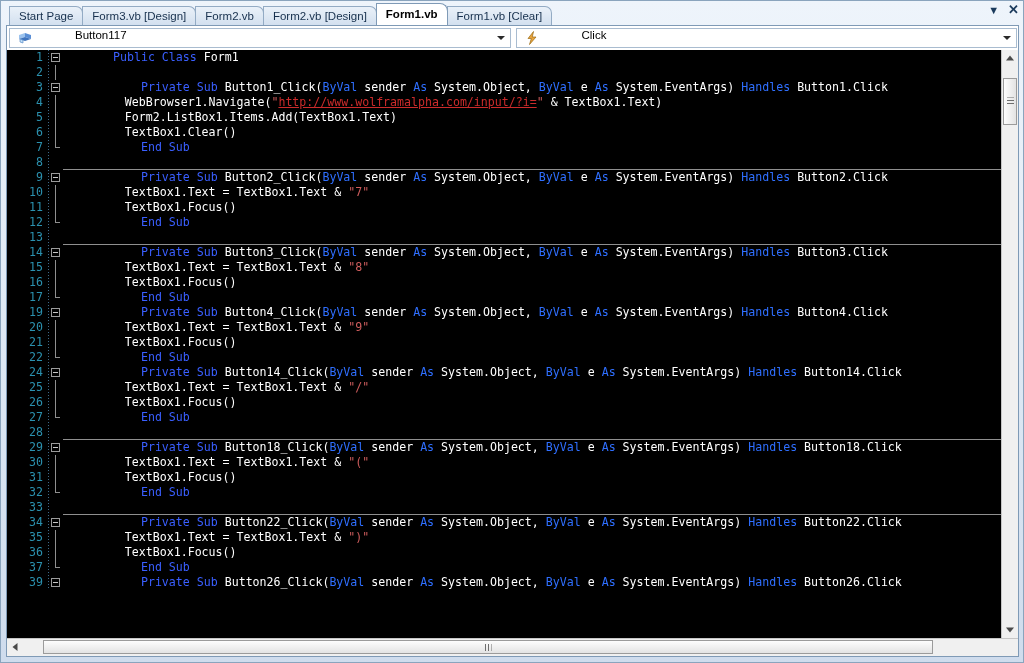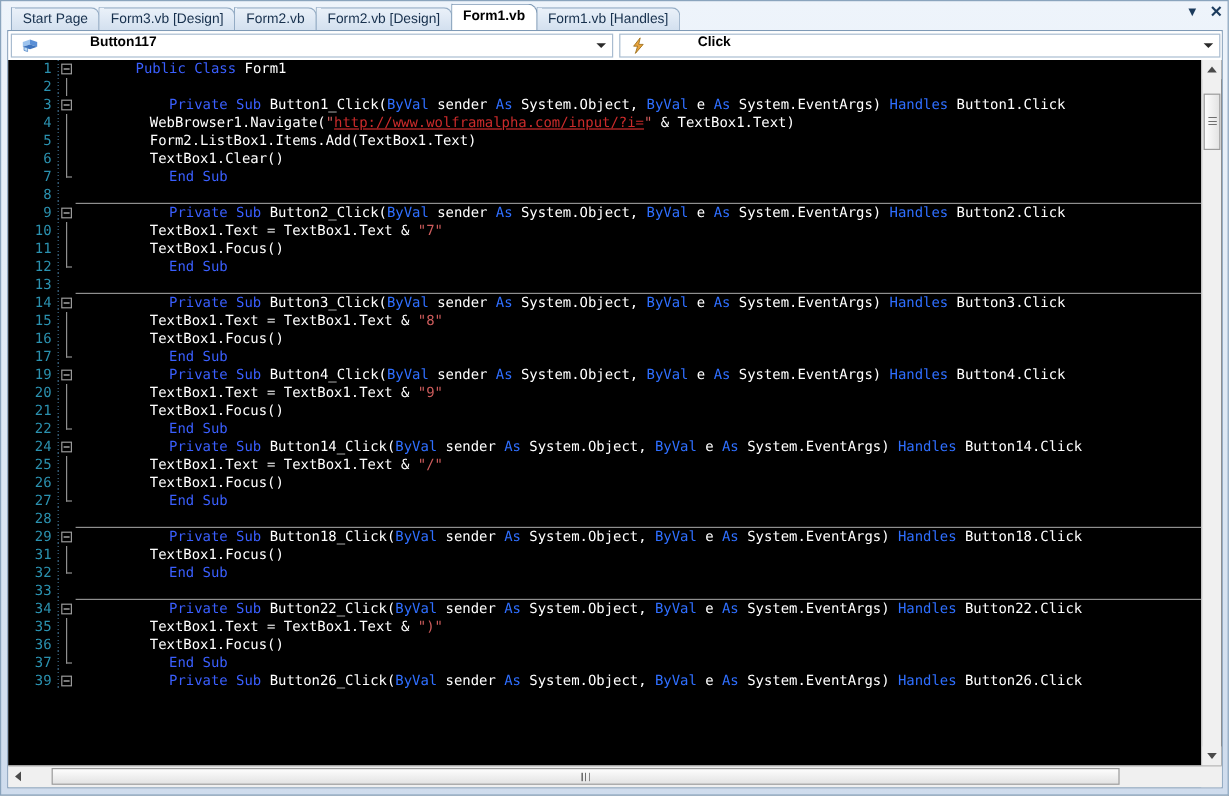--- a/index.html
+++ b/index.html
@@ -40,21 +40,21 @@
     display:flex;flex-direction:column;
   }
   
   .combobar{display:flex;height:24px;background:#ffffff;flex:0 0 auto;}
   .combo{
     position:relative;flex:1 1 0;margin:2px 1px 2px 2px;
     border:1px solid #a9bcd0;background:#fff;
     display:flex;align-items:center;box-sizing:border-box;height:20px;
   }
   .combo .ico{width:18px;margin-left:6px;display:flex;align-items:center;justify-content:center;}
-  .combo .txt{font-size:11.5px;color:#000;margin-left:3px;white-space:nowrap;font-weight:bold;}
+  .combo .txt{font-size:11.5px;color:#000;margin-left:3px;white-space:nowrap;}
   .combo .arrow{position:absolute;right:5px;top:50%;transform:translateY(-50%);
      width:0;height:0;border-left:4px solid transparent;border-right:4px solid transparent;
      border-top:4px solid #2a2a2a;}
   .combo-sep{width:2px;}
 
   
   .code-wrap{position:relative;flex:1 1 auto;display:flex;overflow:hidden;background:#000;}
   .code-area{
     position:relative;flex:1 1 auto;background:#000000;overflow:hidden;
     font-family:"DejaVu Sans Mono","Liberation Mono",monospace;
@@ -114,21 +114,21 @@
 <body>
 
 <div class="app">
 
   <div class="tabstrip" id="tabstrip">
     <div class="tab"><span>Start Page</span></div>
       <div class="tab"><span>Form3.vb [Design]</span></div>
       <div class="tab"><span>Form2.vb</span></div>
       <div class="tab"><span>Form2.vb [Design]</span></div>
       <div class="tab active"><span>Form1.vb</span></div>
-      <div class="tab"><span>Form1.vb [Handles]</span></div>
+      <div class="tab"><span>Form1.vb [Clear]</span></div>
       <div class="tabstrip-right">
       <span class="tsbtn">▼</span>
       <span class="tsbtn close">✕</span>
     </div>
   </div>
 
   <div class="editor-frame">
 
     <div class="combobar">
 
@@ -180,20 +180,21 @@
           <div class="row"><span class="lnum">19</span><span class="gutter-dots"></span><span class="fold"></span><span class="txt"><span class="w">    </span><span class="k">Private Sub </span><span class="w">Button4_Click(</span><span class="kk">ByVal</span><span class="w"> sender </span><span class="kk">As</span><span class="w"> System.Object, </span><span class="kk">ByVal</span><span class="w"> e </span><span class="kk">As</span><span class="w"> System.EventArgs) </span><span class="kk">Handles</span><span class="w"> Button4.Click</span></span></div>
           <div class="row"><span class="lnum">20</span><span class="gutter-dots"></span><span class="foldline"></span><span class="txt"><span class="w">        TextBox1.Text = TextBox1.Text &amp; </span><span class="s">"9"</span></span></div>
           <div class="row"><span class="lnum">21</span><span class="gutter-dots"></span><span class="foldline"></span><span class="txt"><span class="w">        TextBox1.Focus()</span></span></div>
           <div class="row"><span class="lnum">22</span><span class="gutter-dots"></span><span class="foldend"></span><span class="txt"><span class="w">    </span><span class="k">End Sub</span></span></div>
           <div class="row"><span class="lnum">24</span><span class="gutter-dots"></span><span class="fold"></span><span class="txt"><span class="w">    </span><span class="k">Private Sub </span><span class="w">Button14_Click(</span><span class="kk">ByVal</span><span class="w"> sender </span><span class="kk">As</span><span class="w"> System.Object, </span><span class="kk">ByVal</span><span class="w"> e </span><span class="kk">As</span><span class="w"> System.EventArgs) </span><span class="kk">Handles</span><span class="w"> Button14.Click</span></span></div>
           <div class="row"><span class="lnum">25</span><span class="gutter-dots"></span><span class="foldline"></span><span class="txt"><span class="w">        TextBox1.Text = TextBox1.Text &amp; </span><span class="s">"/"</span></span></div>
           <div class="row"><span class="lnum">26</span><span class="gutter-dots"></span><span class="foldline"></span><span class="txt"><span class="w">        TextBox1.Focus()</span></span></div>
           <div class="row"><span class="lnum">27</span><span class="gutter-dots"></span><span class="foldend"></span><span class="txt"><span class="w">    </span><span class="k">End Sub</span></span></div>
           <div class="row"><span class="lnum">28</span><span class="gutter-dots"></span><span class="txt"></span><span class="sep"></span></div>
           <div class="row"><span class="lnum">29</span><span class="gutter-dots"></span><span class="fold"></span><span class="txt"><span class="w">    </span><span class="k">Private Sub </span><span class="w">Button18_Click(</span><span class="kk">ByVal</span><span class="w"> sender </span><span class="kk">As</span><span class="w"> System.Object, </span><span class="kk">ByVal</span><span class="w"> e </span><span class="kk">As</span><span class="w"> System.EventArgs) </span><span class="kk">Handles</span><span class="w"> Button18.Click</span></span></div>
+          <div class="row"><span class="lnum">30</span><span class="gutter-dots"></span><span class="foldline"></span><span class="txt"><span class="w">        TextBox1.Text = TextBox1.Text &amp; </span><span class="s">"("</span></span></div>
           <div class="row"><span class="lnum">31</span><span class="gutter-dots"></span><span class="foldline"></span><span class="txt"><span class="w">        TextBox1.Focus()</span></span></div>
           <div class="row"><span class="lnum">32</span><span class="gutter-dots"></span><span class="foldend"></span><span class="txt"><span class="w">    </span><span class="k">End Sub</span></span></div>
           <div class="row"><span class="lnum">33</span><span class="gutter-dots"></span><span class="txt"></span><span class="sep"></span></div>
           <div class="row"><span class="lnum">34</span><span class="gutter-dots"></span><span class="fold"></span><span class="txt"><span class="w">    </span><span class="k">Private Sub </span><span class="w">Button22_Click(</span><span class="kk">ByVal</span><span class="w"> sender </span><span class="kk">As</span><span class="w"> System.Object, </span><span class="kk">ByVal</span><span class="w"> e </span><span class="kk">As</span><span class="w"> System.EventArgs) </span><span class="kk">Handles</span><span class="w"> Button22.Click</span></span></div>
           <div class="row"><span class="lnum">35</span><span class="gutter-dots"></span><span class="foldline"></span><span class="txt"><span class="w">        TextBox1.Text = TextBox1.Text &amp; </span><span class="s">")"</span></span></div>
           <div class="row"><span class="lnum">36</span><span class="gutter-dots"></span><span class="foldline"></span><span class="txt"><span class="w">        TextBox1.Focus()</span></span></div>
           <div class="row"><span class="lnum">37</span><span class="gutter-dots"></span><span class="foldend"></span><span class="txt"><span class="w">    </span><span class="k">End Sub</span></span></div>
           <div class="row"><span class="lnum">39</span><span class="gutter-dots"></span><span class="fold"></span><span class="txt"><span class="w">    </span><span class="k">Private Sub </span><span class="w">Button26_Click(</span><span class="kk">ByVal</span><span class="w"> sender </span><span class="kk">As</span><span class="w"> System.Object, </span><span class="kk">ByVal</span><span class="w"> e </span><span class="kk">As</span><span class="w"> System.EventArgs) </span><span class="kk">Handles</span><span class="w"> Button26.Click</span></span></div>
         </div>
 

